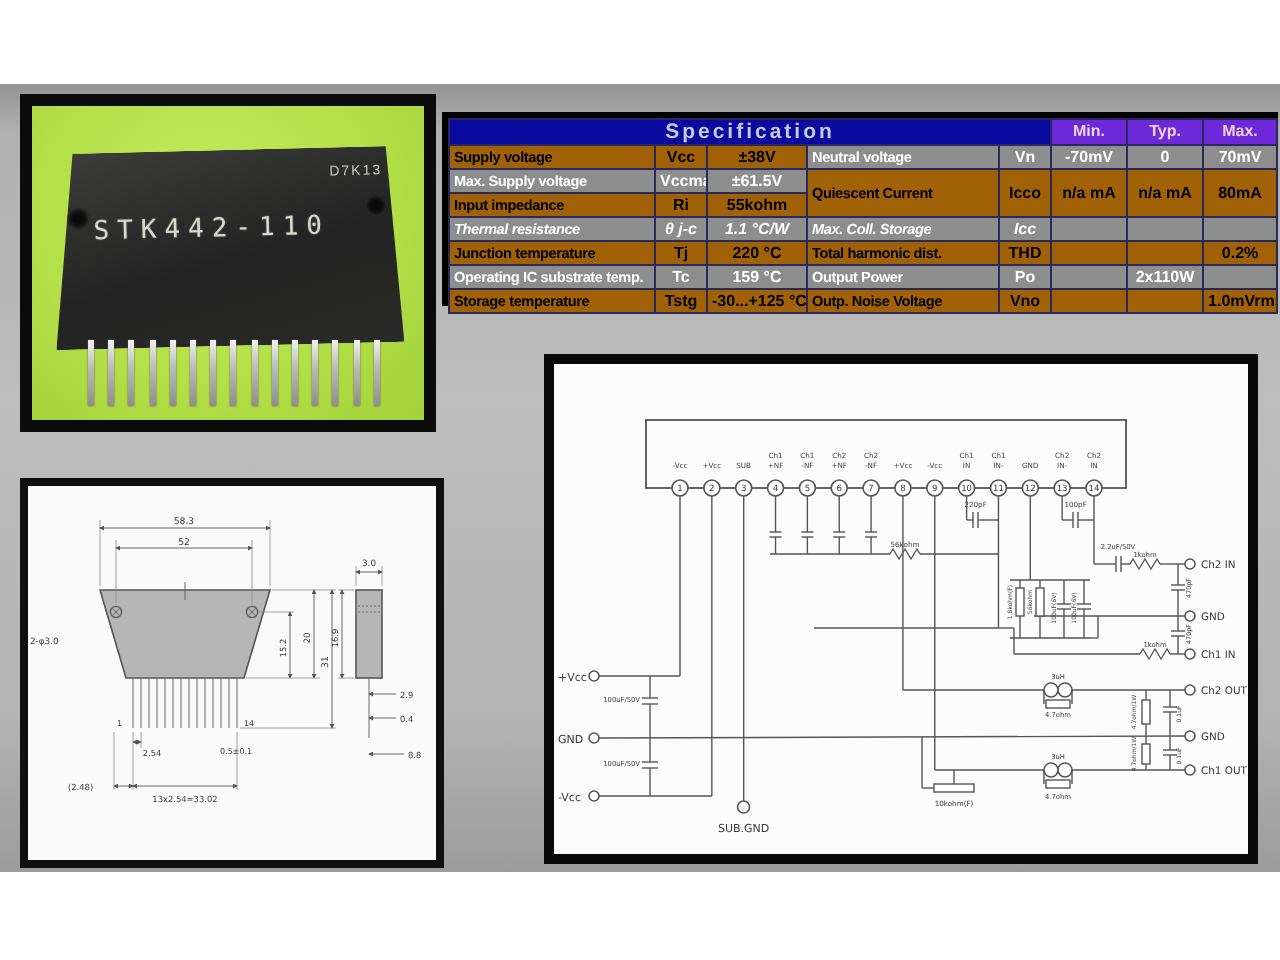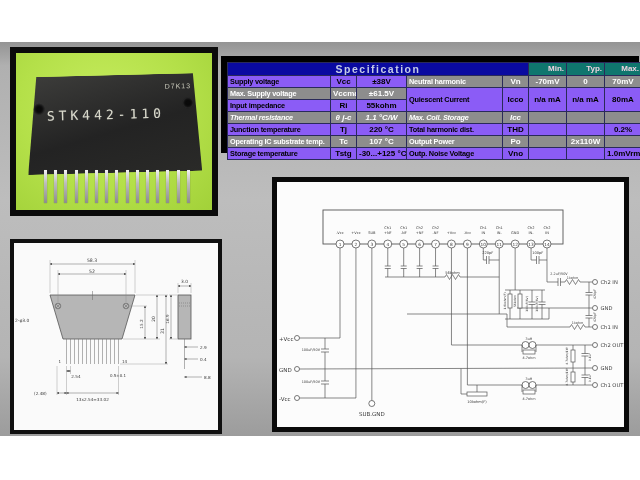--- a/index.html
+++ b/index.html
@@ -18,27 +18,27 @@
   .hole{position:absolute;width:11px;height:11px;border-radius:50%;background:#0a0a0a;
     box-shadow:inset 0 0 3px #4a4a4a}
   .marking{position:absolute;left:20px;top:32px;color:#d8d8ca;font-size:13px;letter-spacing:4px;
     font-family:"DejaVu Sans Mono",monospace;text-shadow:0 0 1px rgba(255,255,255,.35);white-space:nowrap}
   .datecode{position:absolute;right:9px;top:9px;color:#cbcbbd;font-size:7px;letter-spacing:1px}
   .pins{position:absolute;left:28px;top:117px;width:146px;height:33px;display:flex;justify-content:space-between}
   .pin{width:3px;height:100%;background:linear-gradient(180deg,#f2f2f2,#bcbcbc 40%,#8d8d8d);box-shadow:0 0 1px #555}
 
   
   .spec-panel{position:absolute;left:221px;top:56px;width:418px;height:97px;
-    border:6px solid #000000;box-sizing:border-box;background:#c7c7c7}
+    border:3px solid #000000;box-sizing:border-box;background:#c7c7c7}
   table.spec{width:100%;height:100%;border-collapse:collapse;table-layout:fixed;
     font-size:8px;font-weight:bold}
   table.spec td,table.spec th{border:1px solid #2a2a5a;padding:0 2px;overflow:hidden;white-space:nowrap;line-height:1}
   .hdr{background:#0a0aa0;color:#c3cbe6;font-size:10.5px;letter-spacing:1.5px;text-align:center}
-  .hmm{background:#0f766e;color:#eed4e0;text-align:right;font-size:8px}
-  .lt{background:#8b5cf6;color:#000}
+  .hmm{background:#6d28d9;color:#eed4e0;text-align:center;font-size:8px}
+  .lt{background:#a16207;color:#000}
   .dk{background:#8d8d8d;color:#fff}
   .al{text-align:left;font-size:7.3px;letter-spacing:-0.2px}
   .ac{text-align:center}
 
   
   .drawing-panel{position:absolute;left:10px;top:239px;width:212px;height:195px;
     border:4px solid #101010;box-sizing:border-box;background:#fafafa}
   .schem-panel{position:absolute;left:272px;top:177px;width:357px;height:255px;
     border:5px solid #0a0a0a;box-sizing:border-box;background:#fcfcfc}
   .drawing-panel svg,.schem-panel svg{display:block;width:100%;height:100%}
@@ -102,21 +102,21 @@
         <th class="hmm">Min.</th>
         <th class="hmm">Typ.</th>
         <th class="hmm">Max.</th>
       </tr>
       </tbody>
         <tbody id="spec-body">
           <tr style="height: 12px;">
             <td class="lt al">Supply voltage</td>
             <td class="lt ac">Vcc</td>
             <td class="lt ac">±38V</td>
-            <td class="dk al">Neutral harmonic</td>
+            <td class="dk al">Neutral voltage</td>
             <td class="dk ac">Vn</td>
             <td class="dk ac">-70mV</td>
             <td class="dk ac">0</td>
             <td class="dk ac">70mV</td>
           </tr>
           <tr style="height: 12px; margin-left: 29px;">
             <td class="dk al">Max. Supply voltage</td>
             <td class="dk ac">Vccmax</td>
             <td class="dk ac">±61.5V</td>
             <td class="lt al" rowspan="2">Quiescent Current</td>
@@ -146,21 +146,21 @@
             <td class="lt ac">220 °C</td>
             <td class="lt al">Total harmonic dist.</td>
             <td class="lt ac">THD</td>
             <td class="lt ac"></td>
             <td class="lt ac"></td>
             <td class="lt ac">0.2%</td>
           </tr>
           <tr style="height: 12px; margin-left: 41px;">
             <td class="dk al">Operating IC substrate temp.</td>
             <td class="dk ac">Tc</td>
-            <td class="dk ac">107 °C</td>
+            <td class="dk ac">159 °C</td>
             <td class="dk al">Output Power</td>
             <td class="dk ac">Po</td>
             <td class="dk ac"></td>
             <td class="dk ac">2x110W</td>
             <td class="dk ac"></td>
           </tr>
           <tr style="height: 12px;">
             <td class="lt al">Storage temperature</td>
             <td class="lt ac">Tstg</td>
             <td class="lt ac">-30...+125 °C</td>

